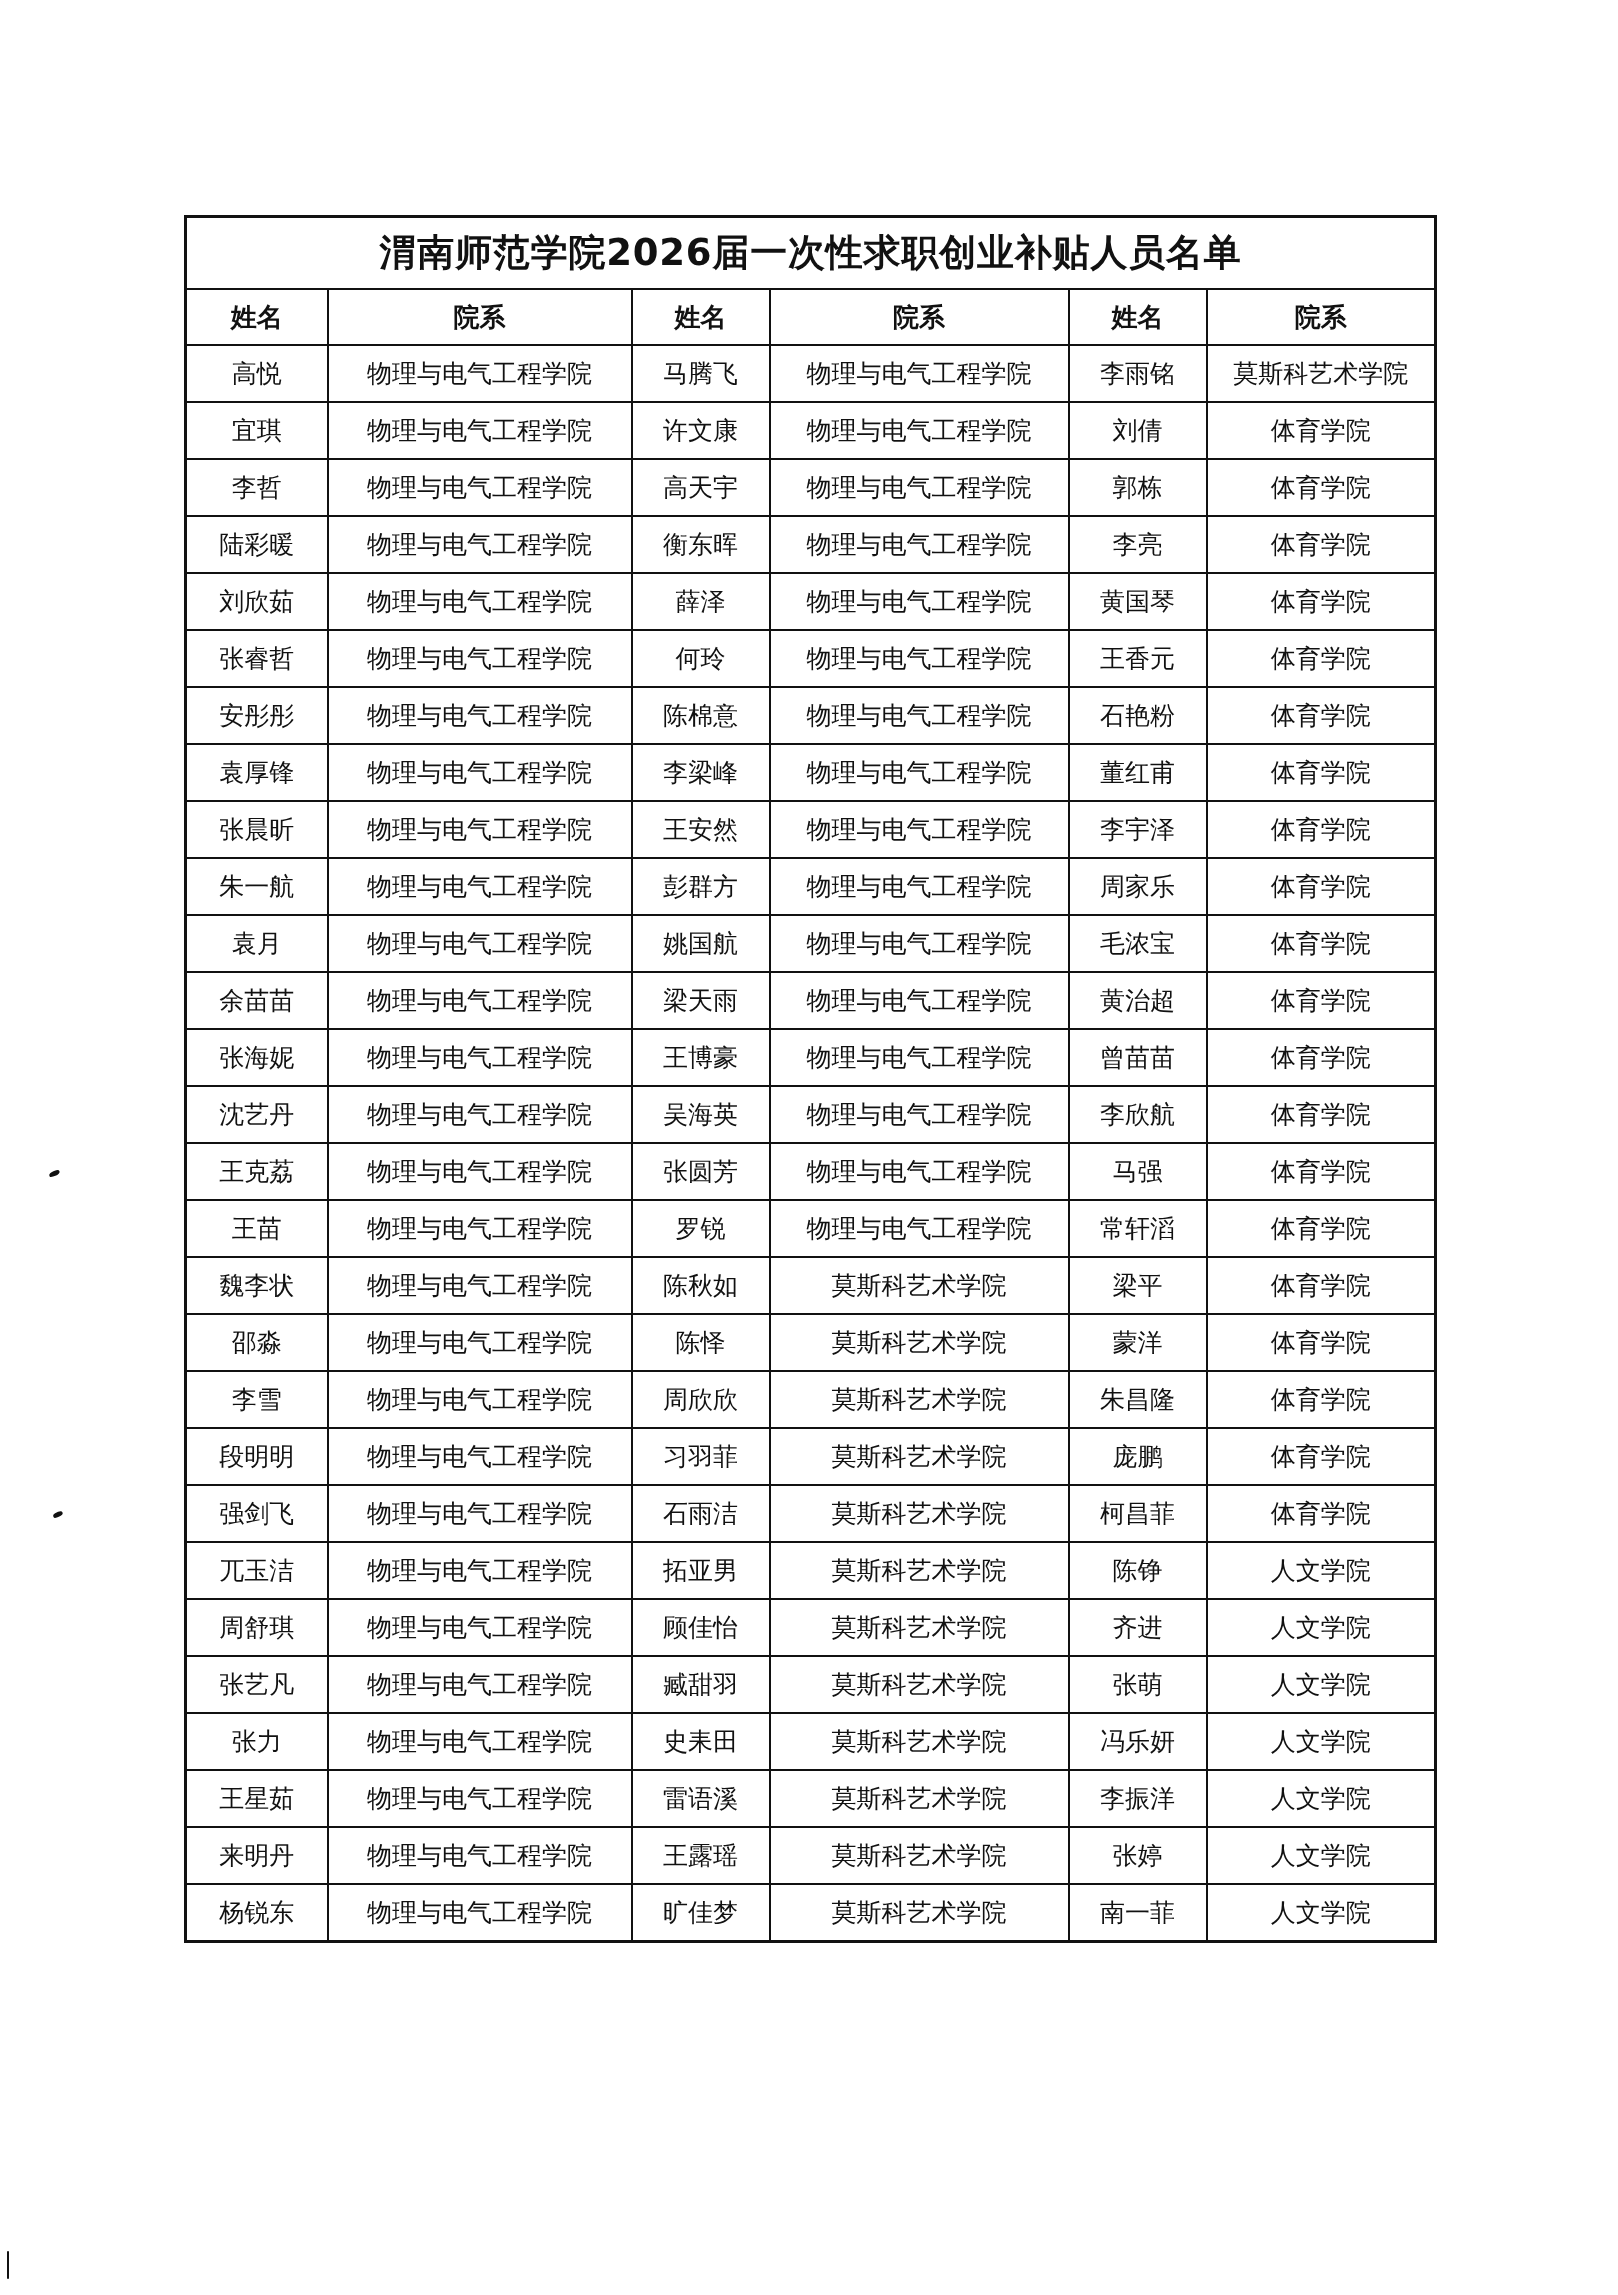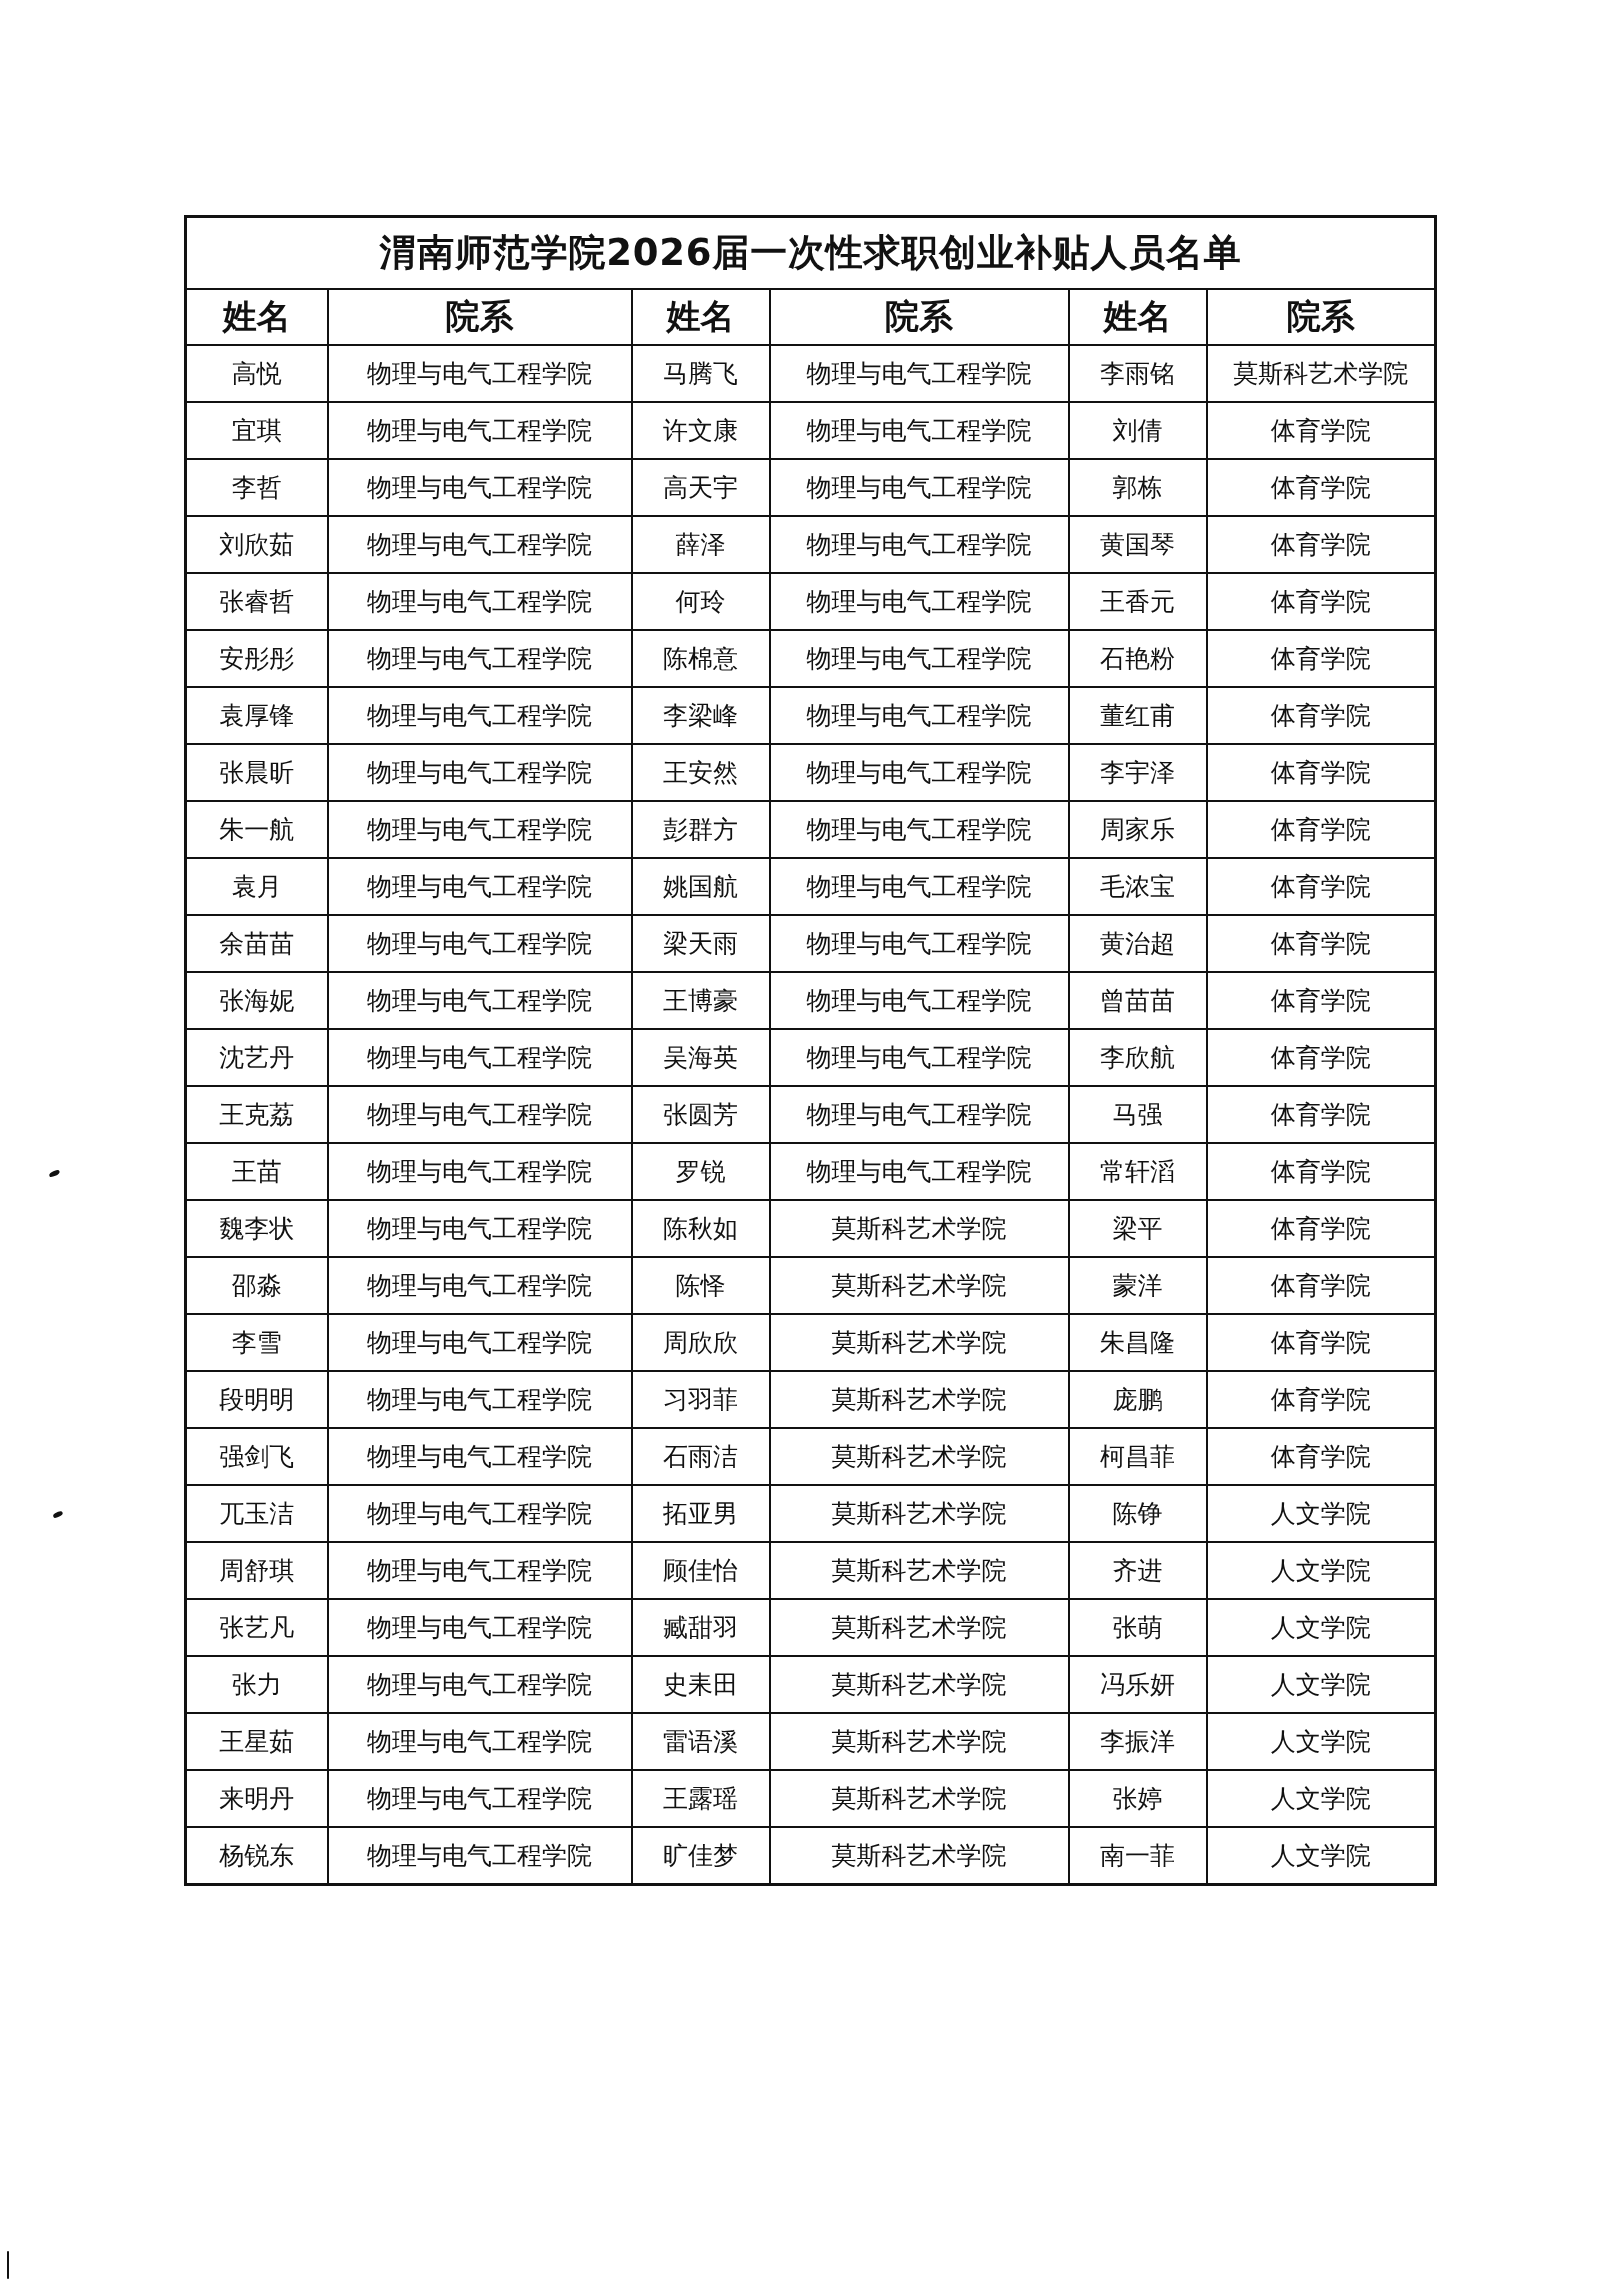--- a/index.html
+++ b/index.html
@@ -9,21 +9,21 @@
   table.roster {
     position: absolute; left: 184px; top: 215px; width: 1249px;
     border-collapse: collapse; table-layout: fixed;
     border: 3.1px solid #111;
   }
   table.roster td, table.roster th {
     border: 2.3px solid #111; text-align: center; vertical-align: middle;
     padding: 0; white-space: nowrap; overflow: hidden;
   }
   .title-cell { height: 70px; font-size: 37px; font-weight: bold; letter-spacing: 0.8px; }
-  .hdr-row th { height: 54px; font-size: 34px; font-weight: bold; }
+  .hdr-row th { height: 54px; font-size: 26px; font-weight: bold; }
   .data-row td { height: 55px; font-size: 25px; font-weight: normal; }
   .mark { position: absolute; background: #111; border-radius: 50% 40% 50% 30%; }
   .mark1 { left: 49px; top: 1171px; width: 10.7px; height: 5.4px; transform: rotate(-20deg); }
   .mark2 { left: 53px; top: 1512px; width: 10px; height: 5.4px; transform: rotate(-20deg); }
   .mark3 { left: 6.9px; top: 2251px; width: 2.3px; height: 27.5px; border-radius: 1.5px; }
 </style>
 </head>
 <body>
 
 <div class="page">
@@ -72,20 +72,28 @@
         </tr>
         <tr class="data-row">
           <td>李哲</td>
           <td>物理与电气工程学院</td>
           <td>高天宇</td>
           <td>物理与电气工程学院</td>
           <td>郭栋</td>
           <td>体育学院</td>
         </tr>
         <tr class="data-row">
+          <td>陆彩暖</td>
+          <td>物理与电气工程学院</td>
+          <td>衡东晖</td>
+          <td>物理与电气工程学院</td>
+          <td>李亮</td>
+          <td>体育学院</td>
+        </tr>
+        <tr class="data-row">
           <td>刘欣茹</td>
           <td>物理与电气工程学院</td>
           <td>薛泽</td>
           <td>物理与电气工程学院</td>
           <td>黄国琴</td>
           <td>体育学院</td>
         </tr>
         <tr class="data-row">
           <td>张睿哲</td>
           <td>物理与电气工程学院</td>

